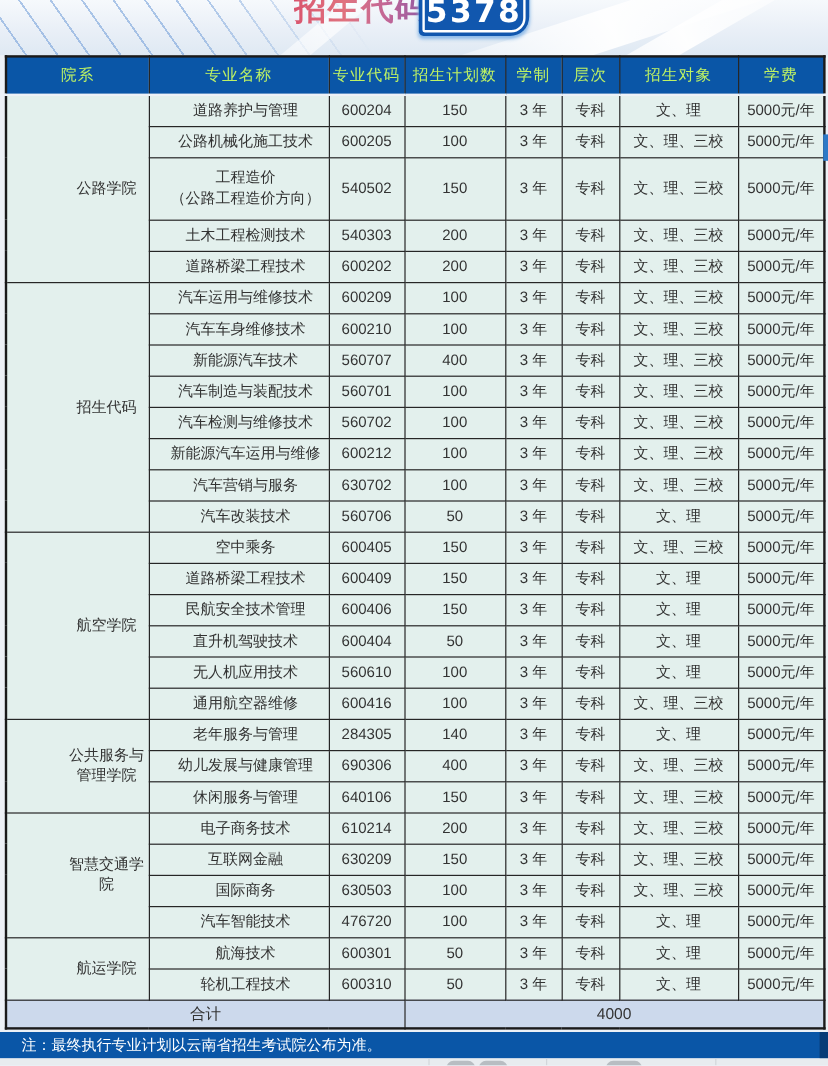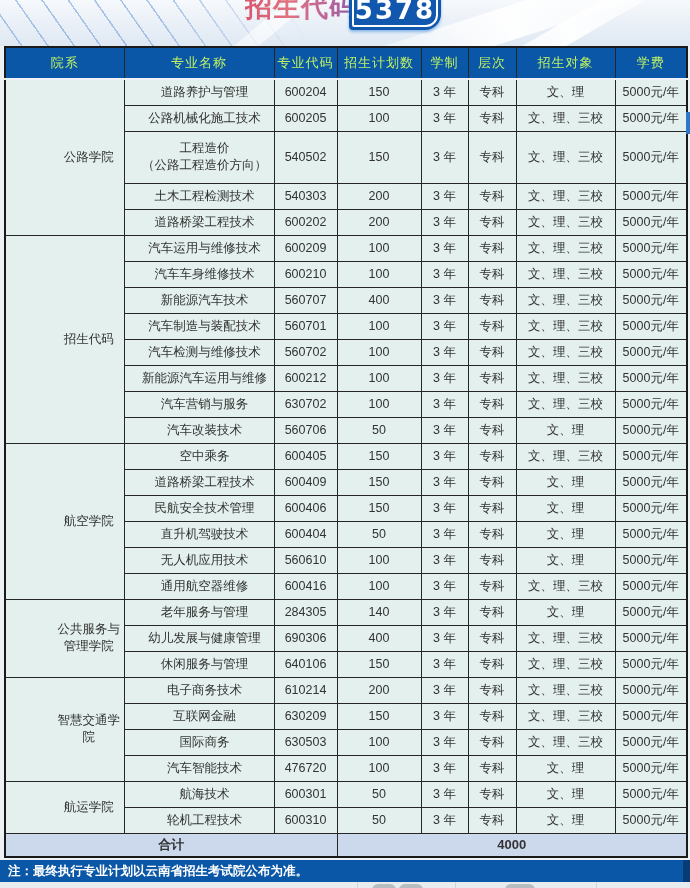--- a/index.html
+++ b/index.html
@@ -78,33 +78,33 @@
     height:26px;
     background:#e3f0ed;
     font-size:12.5px; color:#333333;
   }
   tbody tr.tall td { height:52px; }
   td.college  { font-size:12.5px; color:#333;padding-left:48px; }
   td.major-name { text-align:center; padding-left:11px; line-height:1.35; }
   tfoot td {
     height:24px;
     background:#ccd9ec;
-    font-size:13px; color:#333;font-weight:bold;
+    font-size:13px; color:#333;
   }
 
   
   .footer-bar {
     position:relative;
     margin-top:2px;
     width:690px; height:22px;
     background:#0a56a7;
     color:#ffffff;
-    font-size:12.5px; font-weight:bold;
+    font-size:12.5px; font-weight:normal;
     line-height:22px;
-    padding-left:8px;
+    padding-left:18px;
     white-space:nowrap;
   }
   .footer-bar-endcap { position:absolute; right:0; top:0; width:7px; height:22px; background:#083c77; }
   .bottom-strip { position:relative; width:690px; height:6px; background:#e8ecef; overflow:hidden; }
   .pill { position:absolute; top:2px; height:12px; background:#b8bdc2; border-radius:6px; }
   .pill1 { left:372px; width:24px; }
   .pill2 { left:399px; width:24px; }
   .pill3 { left:505px; width:30px; }
   .strip-line { position:absolute; top:0; width:1px; height:6px; background:#d2d6da; }
   .sl1{left:357px} .sl2{left:455px} .sl3{left:596px}

